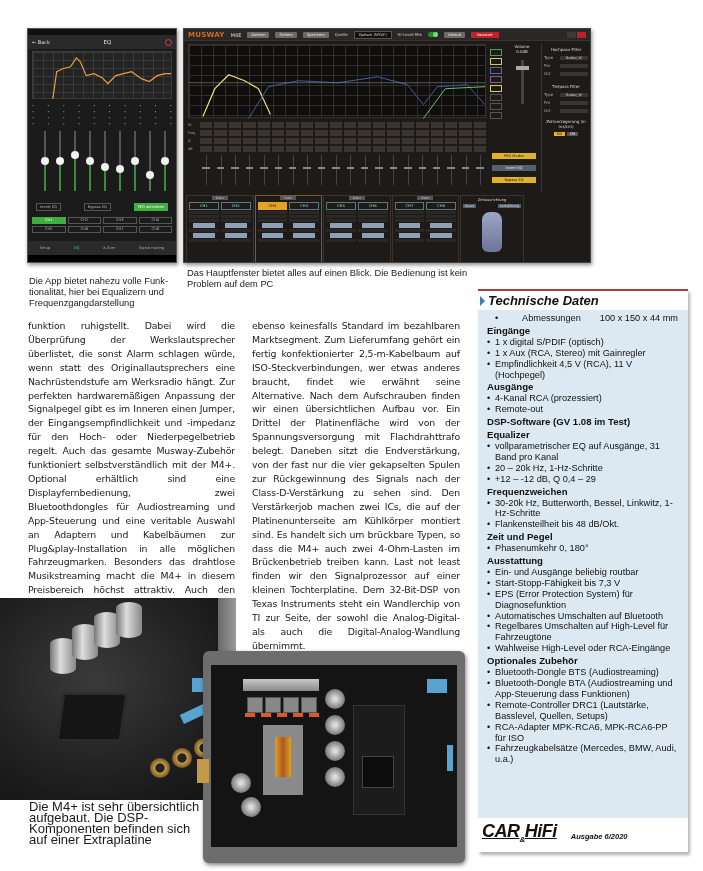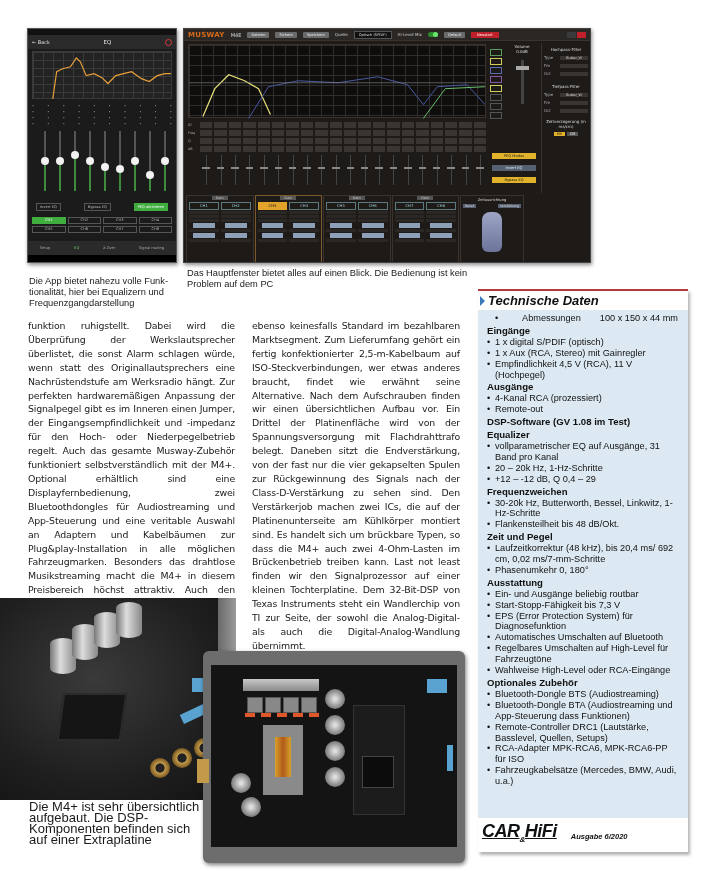--- a/index.html
+++ b/index.html
@@ -609,21 +609,20 @@
       <div class="it">Remote-out</div>
       <div class="sect">DSP-Software (GV 1.08 im Test)</div>
       <div class="sect">Equalizer</div>
       <div class="it">vollparametrischer EQ auf Ausgänge, 31 Band pro Kanal</div>
       <div class="it">20 – 20k Hz, 1-Hz-Schritte</div>
       <div class="it">+12 – -12 dB, Q 0,4 – 29</div>
       <div class="sect">Frequenzweichen</div>
       <div class="it">30-20k Hz, Butterworth, Bessel, Linkwitz, 1-Hz-Schritte</div>
       <div class="it">Flankensteilheit bis 48 dB/Okt.</div>
       <div class="sect">Zeit und Pegel</div>
-      <div class="it">Laufzeitkorrektur (48 kHz), bis 20,4 ms/ 692 cm, 0,02 ms/7-mm-Schritte</div>
       <div class="it">Phasenumkehr 0, 180°</div>
       <div class="sect">Ausstattung</div>
       <div class="it">Ein- und Ausgänge beliebig routbar</div>
       <div class="it">Start-Stopp-Fähigkeit bis 7,3 V</div>
       <div class="it">EPS (Error Protection System) für Diagnosefunktion</div>
       <div class="it">Automatisches Umschalten auf Bluetooth</div>
       <div class="it">Regelbares Umschalten auf High-Level für Fahrzeugtöne</div>
       <div class="it">Wahlweise High-Level oder RCA-Eingänge</div>
       <div class="sect">Optionales Zubehör</div>
       <div class="it">Bluetooth-Dongle BTS (Audiostreaming)</div>

